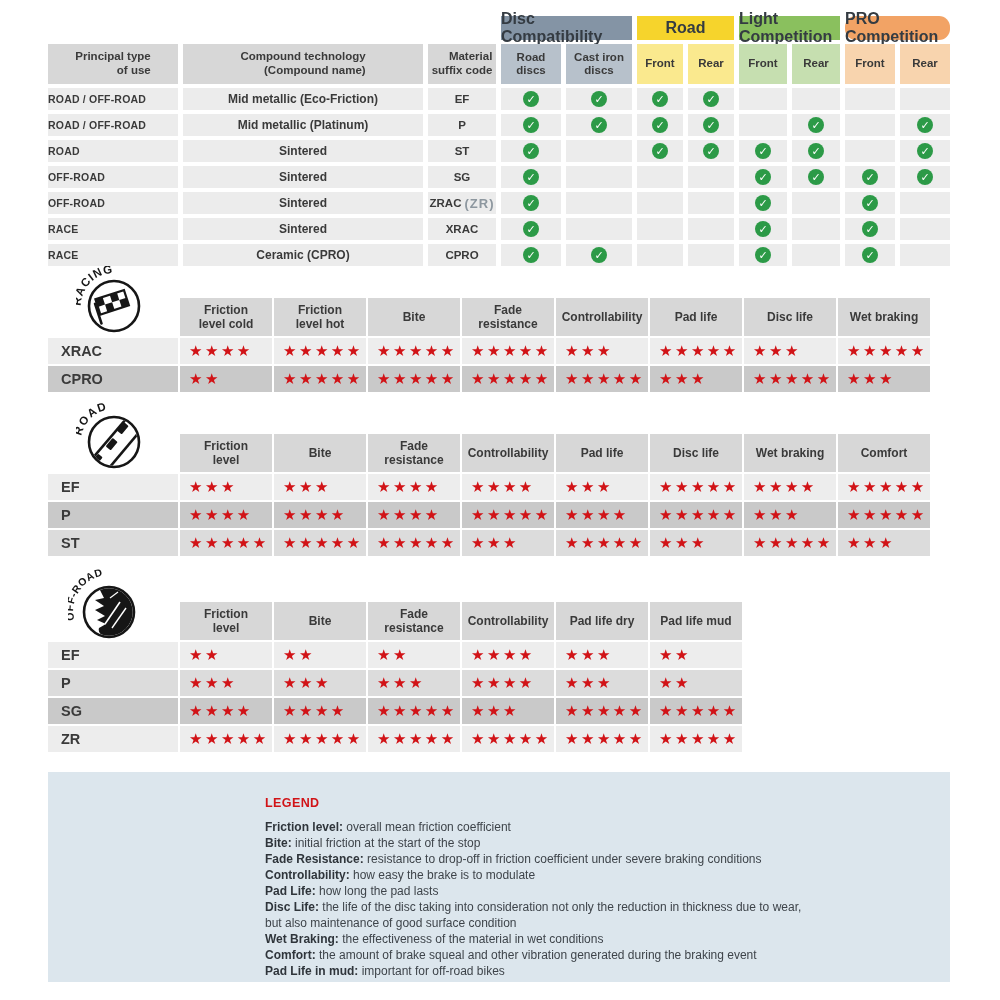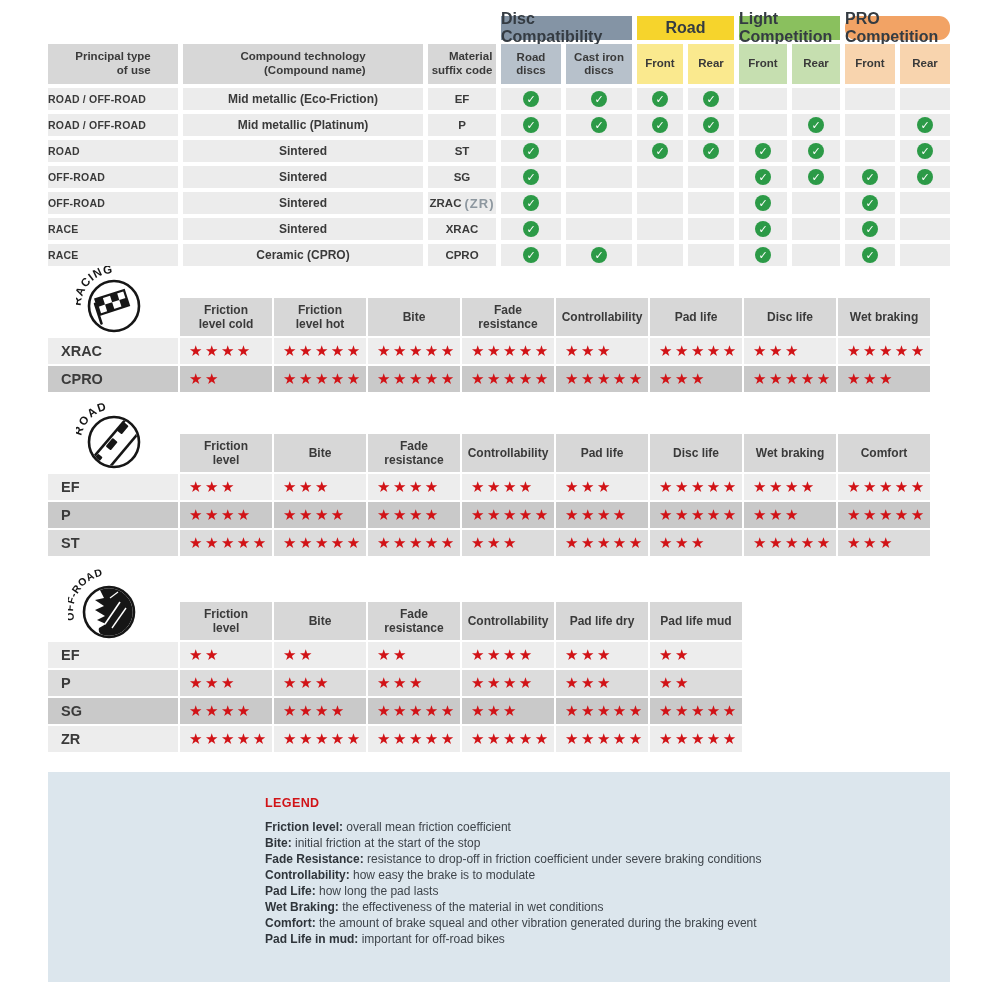--- a/index.html
+++ b/index.html
@@ -402,19 +402,21 @@
     </div>
 
   <div id="legend">
     <div class="legend-title">LEGEND</div>
     <div>
         <div class="lentry"><b>Friction level:</b> overall mean friction coefficient</div>
         <div class="lentry"><b>Bite:</b> initial friction at the start of the stop</div>
         <div class="lentry"><b>Fade Resistance:</b> resistance to drop-off in friction coefficient under severe braking conditions</div>
         <div class="lentry"><b>Controllability:</b> how easy the brake is to modulate</div>
         <div class="lentry"><b>Pad Life:</b> how long the pad lasts</div>
+        <div class="lentry"><b>Disc Life:</b> the life of the disc taking into consideration not only the reduction in thickness due to wear,
+but also maintenance of good surface condition</div>
         <div class="lentry"><b>Wet Braking:</b> the effectiveness of the material in wet conditions</div>
         <div class="lentry"><b>Comfort:</b> the amount of brake squeal and other vibration generated during the braking event</div>
         <div class="lentry"><b>Pad Life in mud:</b> important for off-road bikes</div>
       </div>
   </div>
 
 </div>
 
 </body></html>

